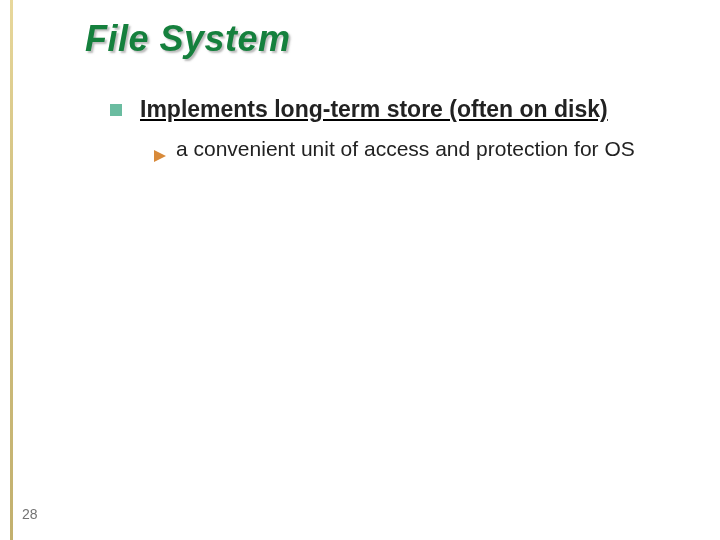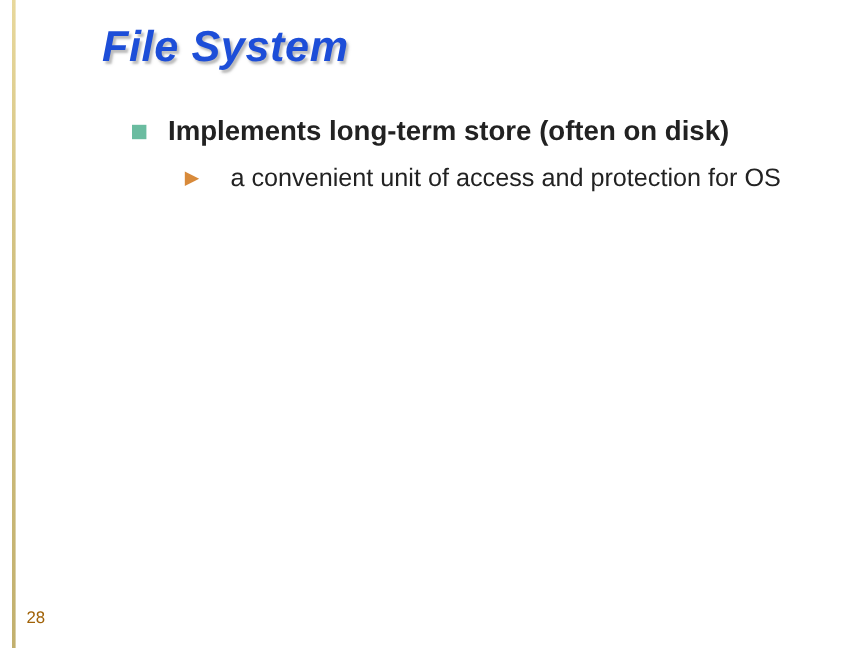--- a/index.html
+++ b/index.html
@@ -28,57 +28,57 @@
     bottom: 0;
     box-sizing: border-box;
   }
   .title {
     position: absolute;
     left: 85px;
     top: 18px;
     font-size: 36px;
     font-weight: bold;
     font-style: italic;
-    color: #1d4ed8;
+    color: #15803d;
     text-shadow: 2px 2px 2px rgba(120,120,120,0.5);
     letter-spacing: 0.5px;
   }
   .body {
     position: absolute;
     left: 110px;
     right: 40px;
     top: 95px;
   }
   .bullet-l1 {
     display: flex;
     align-items: flex-start;
     margin-bottom: 10px;
+    text-decoration: underline;
   }
   .bullet-l1 .marker {
     flex: 0 0 auto;
     width: 12px;
     height: 12px;
     background: #6abca0;
     margin-top: 9px;
     margin-right: 18px;
   }
   .bullet-l1 .text {
     flex: 1 1 auto;
     font-size: 23px;
     line-height: 1.3;
     font-weight: bold;
     color: #222;
   }
   .bullet-l2 {
     display: flex;
-    align-items: flex-start;
+    align-items: flex-end;
     margin-left: 44px;
     margin-top: 6px;
     margin-bottom: 1px;
-    gap: 16px;
   }
   .bullet-l2 .marker {
     flex: 0 0 auto;
     width: 0;
     height: 0;
     border-left: 12px solid #d88a3a;
     border-top: 6px solid transparent;
     border-bottom: 6px solid transparent;
     margin-top: 8px;
     margin-right: 10px;
@@ -88,21 +88,21 @@
     font-size: 21px;
     line-height: 1.3;
     font-weight: normal;
     color: #222;
   }
   .page-number {
     position: absolute;
     left: 22px;
     bottom: 18px;
     font-size: 14px;
-    color: #a16207;
+    color: #737373;
   }
 </style>
 </head>
 <body>
 
 <div class="left-accent"></div>
 
 <div class="slide">
 
   <div class="title">File System</div>

